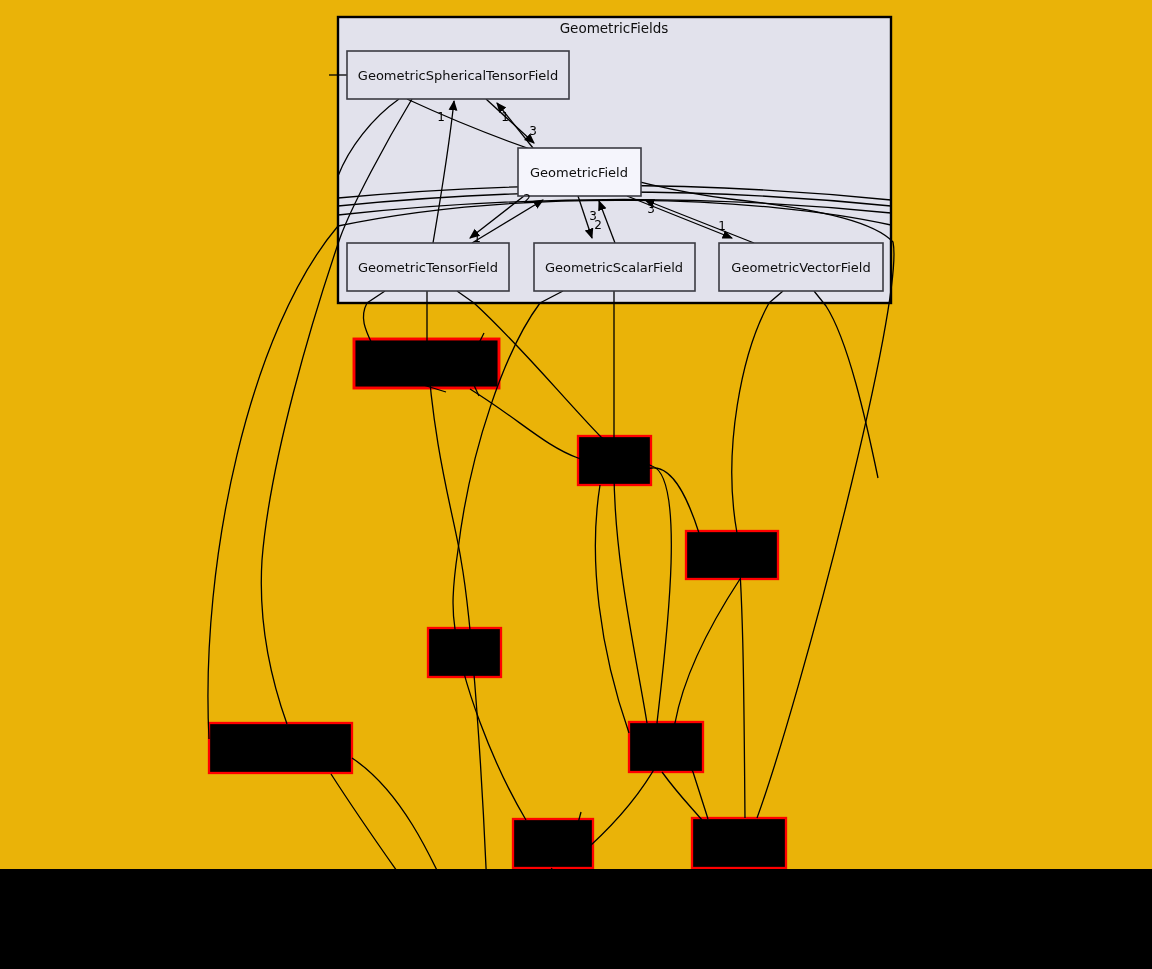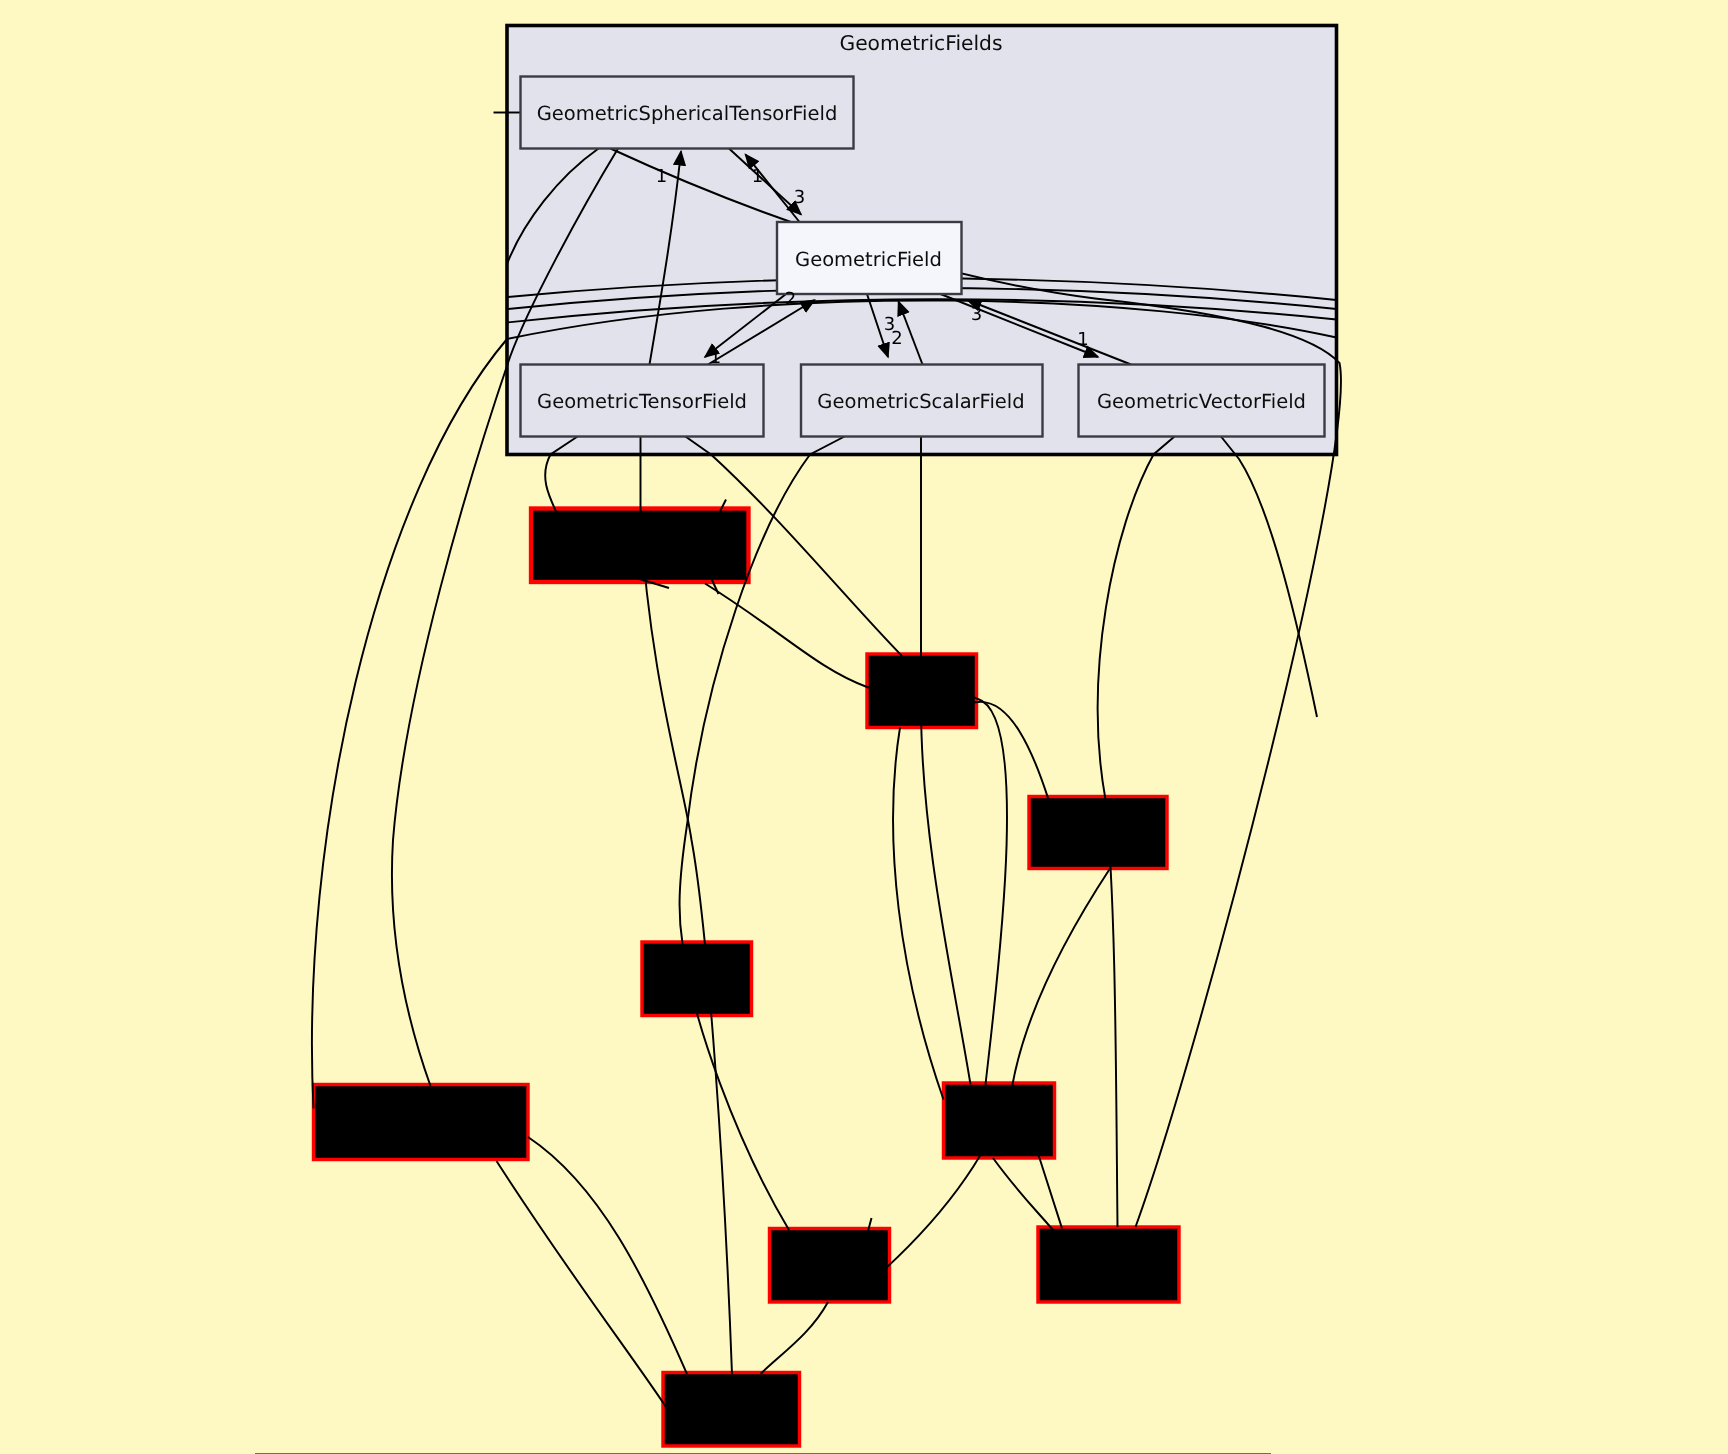--- a/index.html
+++ b/index.html
@@ -3,22 +3,22 @@
 <meta charset="utf-8">
 <style>
   html, body {
     margin: 0;
     padding: 0;
     background: #000000;
   }
   .stage {
     position: relative;
     width: 1152px;
-    height: 969px;
-    background: #fef9c3;
+    height: 869px;
+    background: #eab308;
     font-family: "DejaVu Sans", "Liberation Sans", sans-serif;
     text-align: center;
   }
   svg { display: block; }
   .cluster-rect   { fill: #e2e2ec; stroke: #000000; stroke-width: 2.4; }
   .cluster-title  { font-size: 13.5px; fill: #0d0d0d; text-anchor: middle; }
   .node-rect      { fill: #e2e2ec; stroke: #3b3b43; stroke-width: 1.6; }
   .node-rect--focus { fill: #f5f5fc; }
   .node-label     { font-size: 13px; fill: #0d0d0d; text-anchor: middle; }
   .edge           { fill: none; stroke: #000000; stroke-width: 1.3; }

